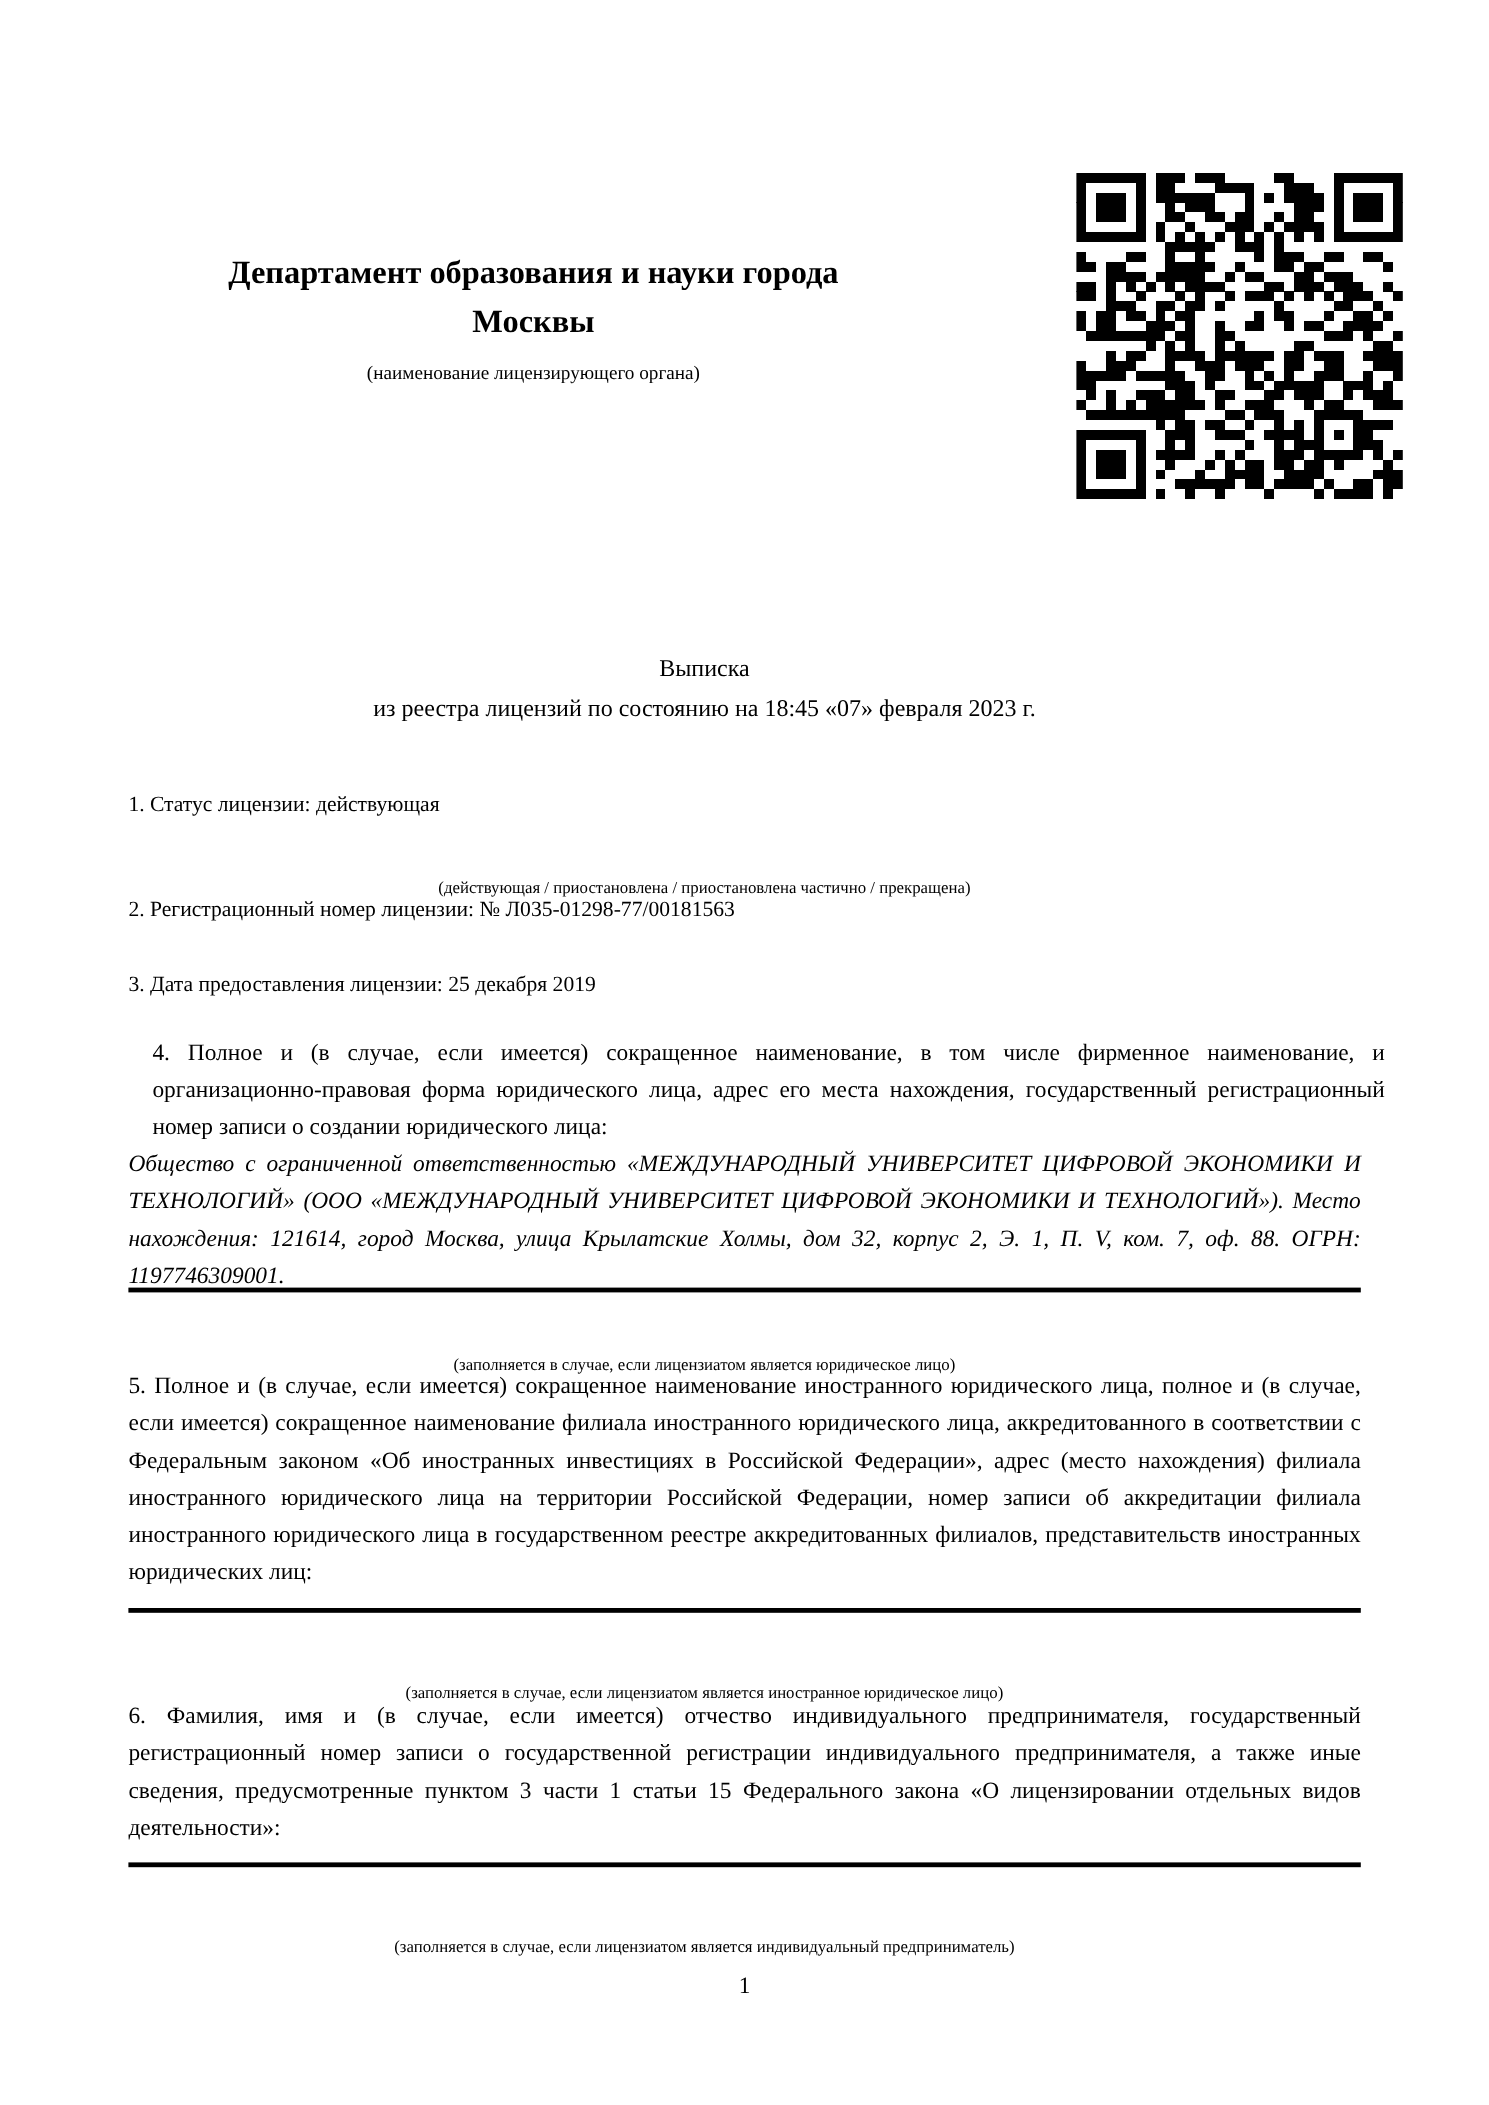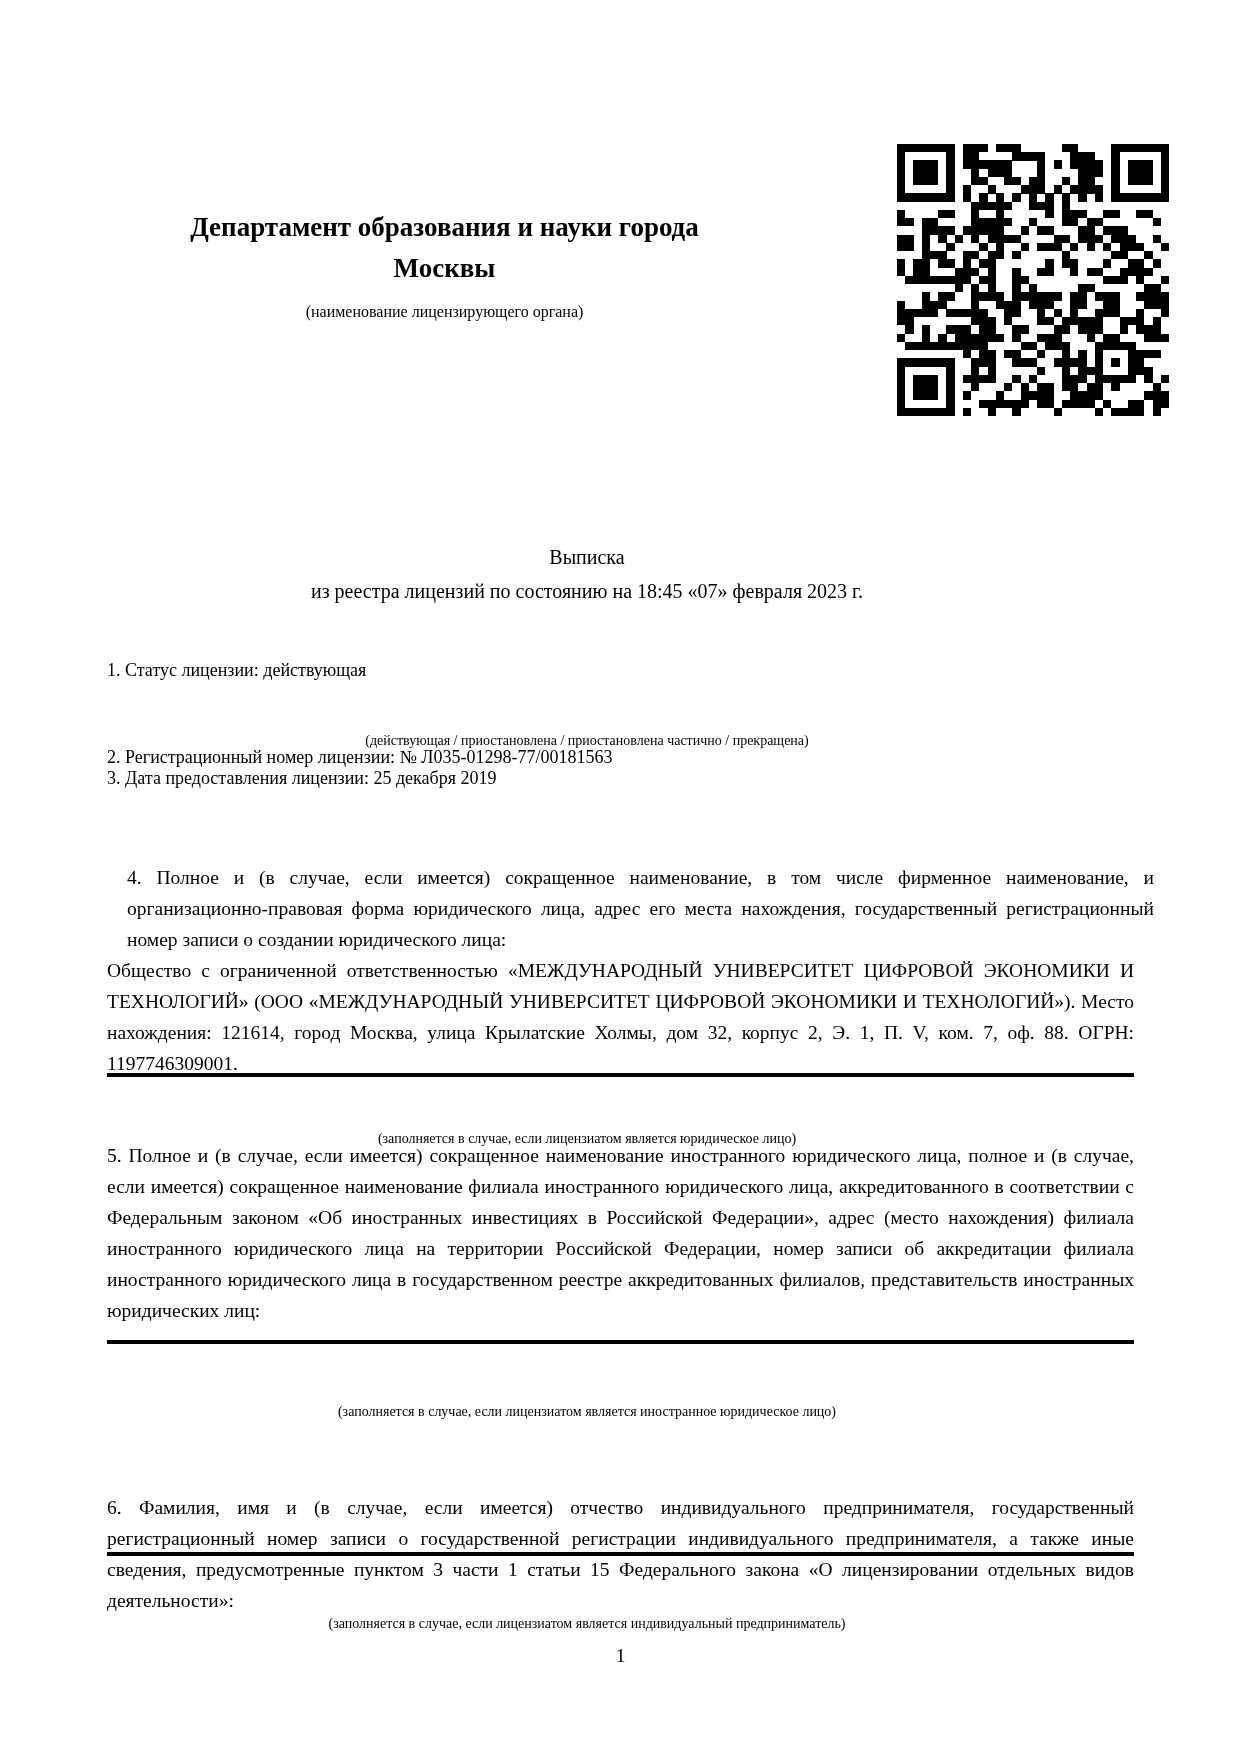--- a/index.html
+++ b/index.html
@@ -640,30 +640,30 @@
   <div class="abs doc-title">
     <div>Выписка</div>
     <div>из реестра лицензий по состоянию на 18:45 «07» февраля 2023 г.</div>
   </div>
 
   <div class="abs body-line" style="top:655px;">1. Статус лицензии: действующая</div>
   <div class="abs note" style="top:686px;">(действующая / приостановлена / приостановлена частично / прекращена)</div>
 
   <div class="abs body-line" style="top:742px;">2. Регистрационный номер лицензии: № Л035-01298-77/00181563</div>
 
-  <div class="abs body-line" style="top:763px;">3. Дата предоставления лицензии: 25 декабря 2019</div>
+  <div class="abs body-line" style="top:805px;">3. Дата предоставления лицензии: 25 декабря 2019</div>
 
   <div class="abs para" style="top:862px;margin-left:20px;">4. Полное и (в случае, если имеется) сокращенное наименование, в том числе фирменное наименование, и организационно-правовая форма юридического лица, адрес его места нахождения, государственный регистрационный номер записи о создании юридического лица:</div>
-  <div class="abs para" style="top:955px;">Общество с ограниченной ответственностью «МЕЖДУНАРОДНЫЙ УНИВЕРСИТЕТ ЦИФРОВОЙ ЭКОНОМИКИ И ТЕХНОЛОГИЙ» (ООО «МЕЖДУНАРОДНЫЙ УНИВЕРСИТЕТ ЦИФРОВОЙ ЭКОНОМИКИ И ТЕХНОЛОГИЙ»). Место нахождения: 121614, город Москва, улица Крылатские Холмы, дом 32, корпус 2, Э. 1, П. V, ком. 7, оф. 88. ОГРН: 1197746309001.</div>
+  <div class="abs para" style="top:955px;font-style:italic;">Общество с ограниченной ответственностью «МЕЖДУНАРОДНЫЙ УНИВЕРСИТЕТ ЦИФРОВОЙ ЭКОНОМИКИ И ТЕХНОЛОГИЙ» (ООО «МЕЖДУНАРОДНЫЙ УНИВЕРСИТЕТ ЦИФРОВОЙ ЭКОНОМИКИ И ТЕХНОЛОГИЙ»). Место нахождения: 121614, город Москва, улица Крылатские Холмы, дом 32, корпус 2, Э. 1, П. V, ком. 7, оф. 88. ОГРН: 1197746309001.</div>
   <div class="abs rule" style="top:1073px;"></div>
   <div class="abs note" style="top:1084px;">(заполняется в случае, если лицензиатом является юридическое лицо)</div>
 
   <div class="abs para" style="top:1140px;">5. Полное и (в случае, если имеется) сокращенное наименование иностранного юридического лица, полное и (в случае, если имеется) сокращенное наименование филиала иностранного юридического лица, аккредитованного в соответствии с Федеральным законом «Об иностранных инвестициях в Российской Федерации», адрес (место нахождения) филиала иностранного юридического лица на территории Российской Федерации, номер записи об аккредитации филиала иностранного юридического лица в государственном реестре аккредитованных филиалов, представительств иностранных юридических лиц:</div>
   <div class="abs rule" style="top:1340px;"></div>
   <div class="abs note" style="top:1357px;">(заполняется в случае, если лицензиатом является иностранное юридическое лицо)</div>
 
-  <div class="abs para" style="top:1492px;">6. Фамилия, имя и (в случае, если имеется) отчество индивидуального предпринимателя, государственный регистрационный номер записи о государственной регистрации индивидуального предпринимателя, а также иные сведения, предусмотренные пунктом 3 части 1 статьи 15 Федерального закона «О лицензировании отдельных видов деятельности»:</div>
+  <div class="abs para" style="top:1415px;">6. Фамилия, имя и (в случае, если имеется) отчество индивидуального предпринимателя, государственный регистрационный номер записи о государственной регистрации индивидуального предпринимателя, а также иные сведения, предусмотренные пунктом 3 части 1 статьи 15 Федерального закона «О лицензировании отдельных видов деятельности»:</div>
   <div class="abs rule" style="top:1552px;"></div>
   <div class="abs note" style="top:1569px;">(заполняется в случае, если лицензиатом является индивидуальный предприниматель)</div>
 
   <div class="abs page-number">1</div>
 
 </div>
 
 </body></html>

